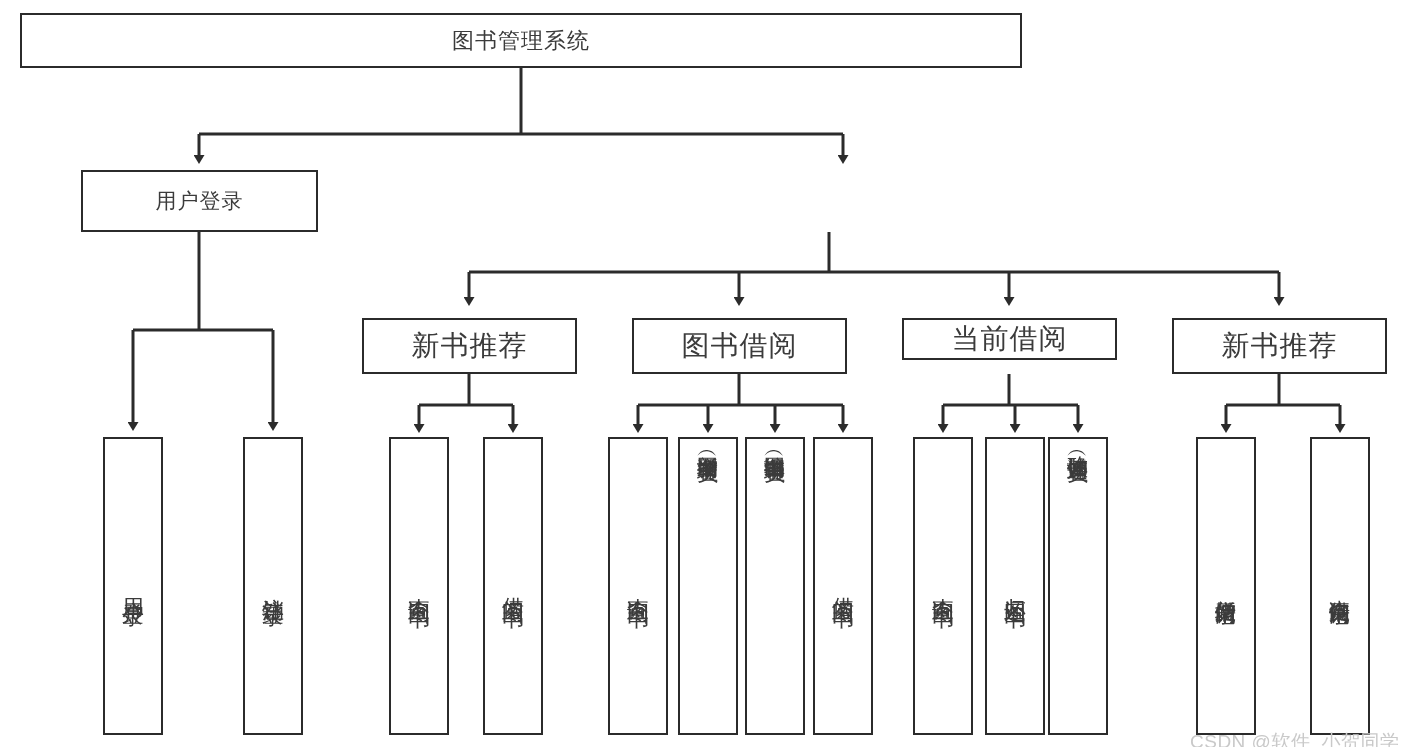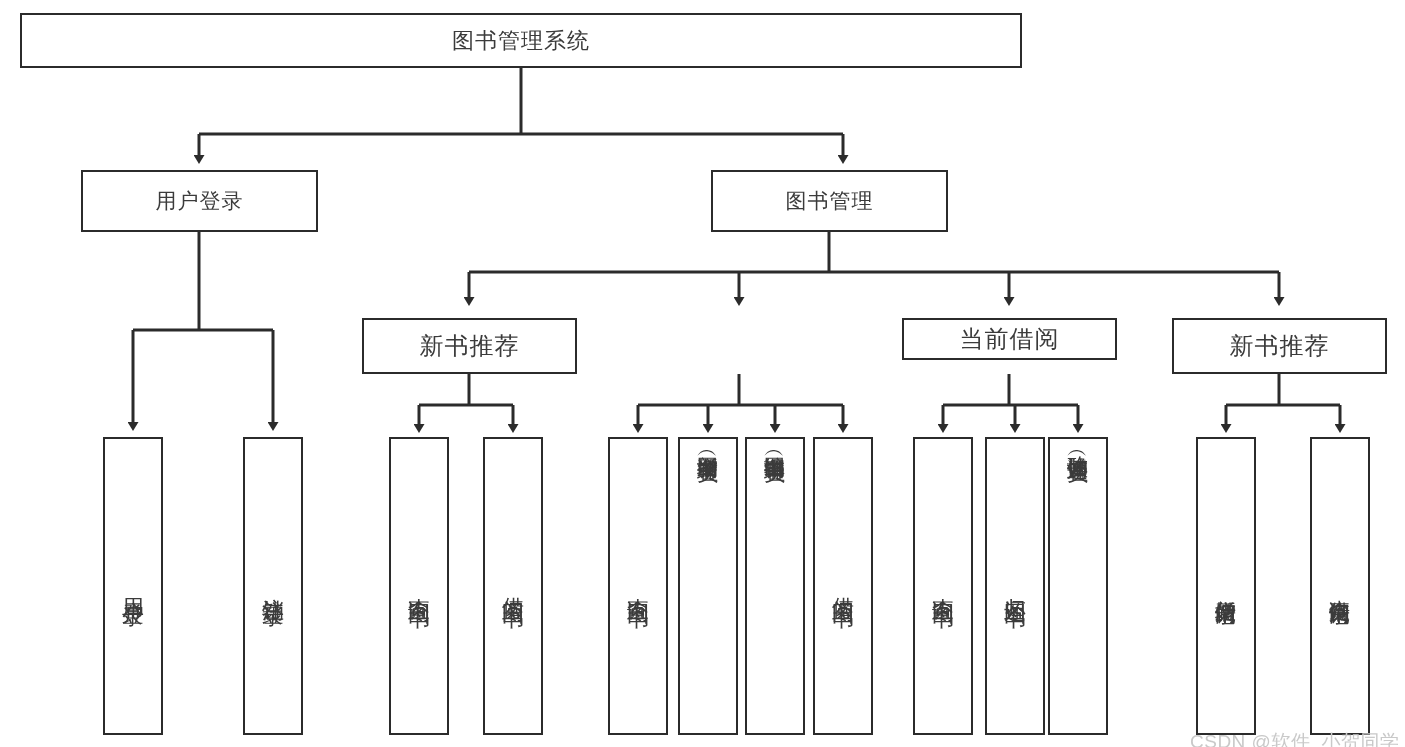--- a/index.html
+++ b/index.html
@@ -3,21 +3,21 @@
 <meta charset="utf-8">
 <style>
   html,body{margin:0;padding:0;background:#ffffff;}
   body{font-family:"Liberation Sans","DejaVu Sans",sans-serif;}
   #canvas{position:relative;width:1405px;height:747px;background:#ffffff;overflow:hidden;}
   .node{position:absolute;background:#ffffff;border:2px solid #2b2b2b;box-sizing:border-box;
         display:flex;align-items:center;justify-content:center;}
   .node .lbl{color:#3b3b3b;font-size:21px;line-height:1.15;letter-spacing:1px;white-space:nowrap;}
   .node.lvl0 .lbl{font-size:22px;}
   .node.lvl1 .lbl{font-size:21px;}
-  .node.lvl2 .lbl{font-size:24px;text-align:center;}
+  .node.lvl2 .lbl{font-size:28px;text-align:center;}
   .leaf{position:absolute;background:#ffffff;border:2px solid #2b2b2b;box-sizing:border-box;
         display:flex;align-items:center;justify-content:center;overflow:hidden;}
   .leaf .vlbl{writing-mode:vertical-rl;text-orientation:upright;
         color:#3b3b3b;font-size:22px;letter-spacing:3px;line-height:1.0;white-space:nowrap;}
   .leaf.tall .vlbl{font-size:21px;letter-spacing:1px;}
   svg.wires{position:absolute;left:0;top:0;width:1405px;height:747px;pointer-events:none;}
   .watermark{position:absolute;color:#c9c9c9;font-size:19px;white-space:nowrap;letter-spacing:0.5px;}
 </style>
 </head>
 <body>
@@ -74,26 +74,26 @@
     </g>
   </svg>
 
   <div class="node lvl0" style="left:20px;top:13px;width:1002px;height:55px;">
     <span class="lbl">图书管理系统</span>
   </div>
 
   <div class="node lvl1" style="left:81px;top:170px;width:237px;height:62px;">
     <span class="lbl">用户登录</span>
   </div>
-  <div class="node lvl1" style="left:711px;top:170px;width:237px;height:62px;">
-    <span class="lbl">图书管理</span>
-  </div>
 
   <div class="node lvl2" style="left:362px;top:318px;width:215px;height:56px;">
     <span class="lbl">新书推荐</span>
+  </div>
+  <div class="node lvl2" style="left:632px;top:318px;width:215px;height:56px;">
+    <span class="lbl">图书借阅</span>
   </div>
   <div class="node lvl2" style="left:902px;top:318px;width:215px;height:42px;">
     <span class="lbl">当前借阅</span>
   </div>
   <div class="node lvl2" style="left:1172px;top:318px;width:215px;height:56px;">
     <span class="lbl">新书推荐</span>
   </div>
 
   <div class="leaf" style="left:103px;top:437px;width:60px;height:298px;">
     <span class="vlbl">用户登录</span>

